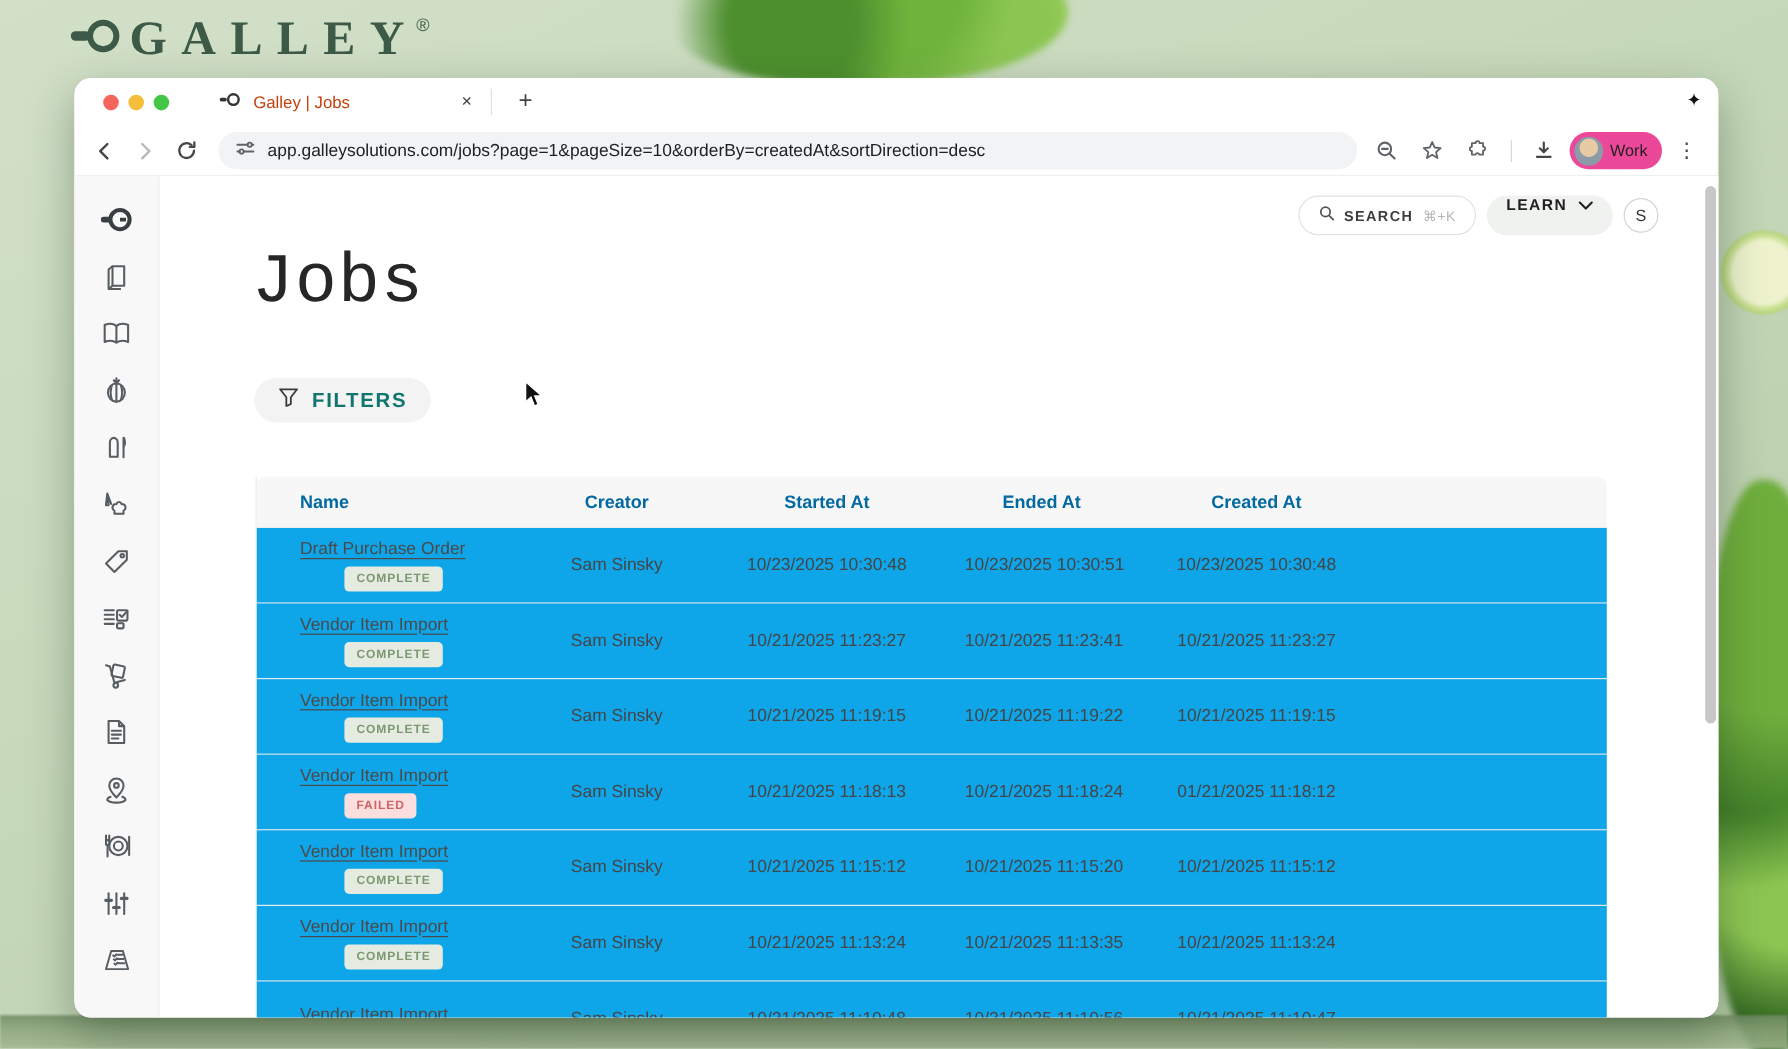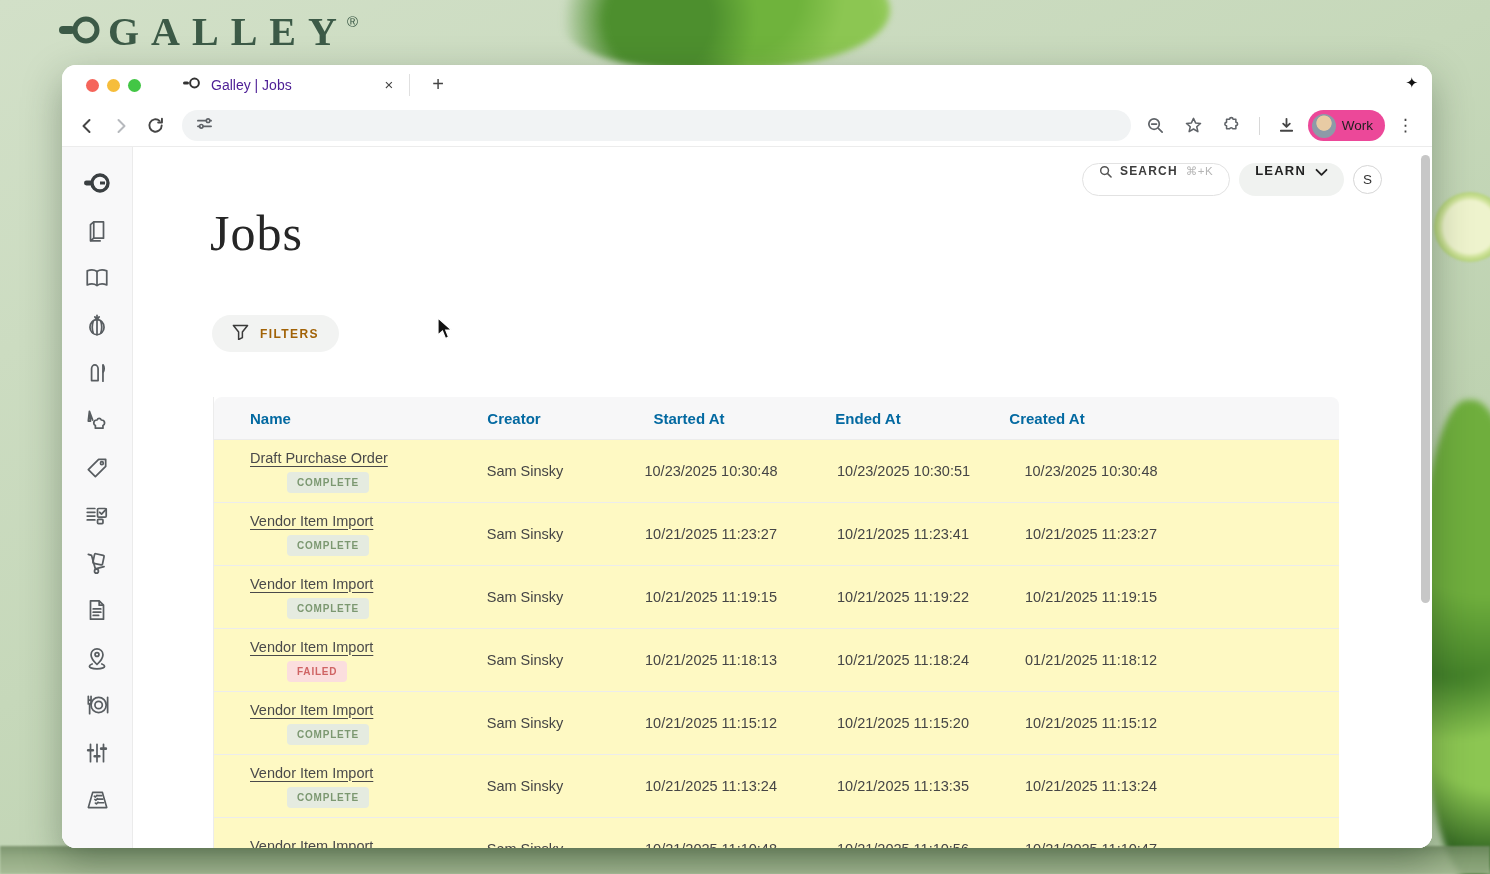--- a/index.html
+++ b/index.html
@@ -41,21 +41,21 @@
   .window { position:absolute; left:62px; top:65px; width:1370px; height:783px;
     background:#fff; border-radius:14px; overflow:hidden;
     box-shadow:0 14px 38px rgba(30,50,30,.35); }
 
   .tabstrip { position:relative; height:40px; background:#fff; display:flex; align-items:center; }
   .lights { display:flex; gap:8px; margin-left:24px; }
   .light { width:13px; height:13px; border-radius:50%; }
   .tab { display:flex; align-items:center; margin-left:28px; width:240px; height:40px;
     padding:0 10px 0 14px; border-radius:10px 10px 0 0; position:relative; }
   .tab:after { content:""; position:absolute; right:-1px; top:9px; height:22px; width:1px; background:#e0e0e0; }
-  .tab-title { font-size:14px; color:#4c1d95; margin-left:10px; flex:1; white-space:nowrap; overflow:hidden; }
+  .tab-title { font-size:14px; color:#c2410c; margin-left:10px; flex:1; white-space:nowrap; overflow:hidden; }
   .tab-close { font-size:15px; color:#444; width:20px; height:20px; line-height:19px; text-align:center;
     border-radius:50%; cursor:default; }
   .newtab { font-size:20px; color:#444; margin-left:16px; width:26px; height:26px; line-height:24px; text-align:center; border-radius:50%; }
   .sparkle { position:absolute; right:14px; top:9px; font-size:15px; color:#111; }
 
   .toolbar { height:42px; display:flex; align-items:center; padding:0 10px 0 8px; background:#fff;
     border-bottom:1px solid #ececec; }
   .navbtn { width:30px; height:30px; display:flex; align-items:center; justify-content:center; margin:0 2px; }
   .omnibox { flex:1; height:31px; margin:0 8px 0 10px; background:#f1f3f4; border-radius:16px;
     display:flex; align-items:center; padding:0 14px; min-width:0; }
@@ -72,44 +72,44 @@
   
   .content { position:relative; height:701px; display:flex; background:#fff; }
   .app-sidebar { width:71px; background:#f8f8f9; border-right:1px solid #ebebeb;
     display:flex; flex-direction:column; align-items:center; padding-top:22px; gap:20.5px; flex-shrink:0; }
   .side-icon { width:27px; height:27px; display:flex; align-items:center; justify-content:center; }
   .side-icon svg { width:26px; height:26px; }
 
   .app-main { position:relative; flex:1; background:#fff; }
 
   .app-topbar { position:absolute; top:16px; right:50px; display:flex; align-items:center; gap:9px; }
-  .search-pill { display:flex; gap:8px; border:1px solid #e2e2e2; border-radius:17px;
+  .search-pill { display:flex; align-items:center; gap:8px; border:1px solid #e2e2e2; border-radius:17px;
     height:33px; padding:0 16px; background:#fff; }
   .search-pill .lbl { font-size:12px; font-weight:700; letter-spacing:1.2px; color:#3d3d3d; }
   .search-pill .kbd { font-size:11.5px; color:#b5b5b5; letter-spacing:.5px; }
   .learn-pill { display:flex; align-items:flex-start; gap:9px; border-radius:17px; height:33px;
     padding:0 16px; background:#f0f2f0; }
   .learn-pill .lbl { font-size:13px; font-weight:700; letter-spacing:1.2px; color:#222; }
   .user-chip { width:29px; height:29px; border-radius:50%; border:1px solid #d6d6d6; background:#fff;
     display:flex; align-items:center; justify-content:center; font-size:13.5px; color:#333; }
 
-  .page-title { position:absolute; left:77px; top:57px; font-family:Liberation Serif, serif;
-    font-size:50px; font-weight:500; color:#262626; letter-spacing:1px; }
+  .page-title { position:absolute; left:77px; top:57px; font-family:Liberation Mono, monospace;
+    font-size:58px; font-weight:500; color:#262626; letter-spacing:1px; }
 
   .filters-btn { position:absolute; left:79px; top:168px; display:flex; align-items:center; gap:11px;
     background:#f2f3f2; border-radius:19px; height:37px; padding:0 20px; }
-  .filters-btn .lbl { font-size:12px; font-weight:700; letter-spacing:1.4px; color:#a16207; }
+  .filters-btn .lbl { font-size:17px; font-weight:700; letter-spacing:1.4px; color:#0f766e; }
 
   
   .jobs-table { position:absolute; left:80px; top:250px; width:1126px; border-left:1px solid #ececec; }
   .tgrid { display:grid; grid-template-columns:240px 120px 230px 128px 230px 1fr; align-items:center; }
   .thead { background:#f7f7f8; height:43px; border-radius:8px 8px 0 0; border-bottom:1px solid #ececec; }
   .th { font-size:15px; font-weight:700; color:#0369a1; text-align:center; white-space:nowrap; }
   .th.name { text-align:left; padding-left:36px; }
-  .trow { height:63px; border-bottom:1px solid #ececec; background:#fef9c3;gap:11px; }
+  .trow { height:63px; border-bottom:1px solid #ececec; background:#0ea5e9; }
   .td { font-size:14.5px; color:#454545; text-align:center; white-space:nowrap; }
   .td.name { text-align:left; padding-left:36px; }
   .job-link { font-size:14.5px; color:#4a4a4a; text-decoration:underline; text-underline-offset:3px;
     display:inline-block; margin-bottom:6px; cursor:pointer; }
   .badge { display:inline-block; font-size:10px; font-weight:700; letter-spacing:.8px;
     padding:5px 10px; border-radius:4px;margin-left:37px; }
 
   
   .scroll-track { position:absolute; right:0; top:82px; width:14px; height:701px; background:#fff; }
   .scroll-thumb { position:absolute; right:2px; top:8px; width:9px; height:448px;
@@ -177,20 +177,21 @@
         </svg>
     </span>
     <div class="omnibox">
       <span>
         <svg width="17" height="17" viewBox="0 0 18 18" fill="none">
           <path d="M2 6 h9 M14.5 6 h1.5 M2 12 h2 M7.5 12 h8.5" stroke="#5f6368" stroke-width="1.8" stroke-linecap="round"></path>
           <circle cx="12.8" cy="6" r="1.9" stroke="#5f6368" stroke-width="1.6"></circle>
           <circle cx="5.6" cy="12" r="1.9" stroke="#5f6368" stroke-width="1.6"></circle>
         </svg>
       </span>
+      <span class="omni-url">app.galleysolutions.com/jobs?page=1&amp;pageSize=10&amp;orderBy=createdAt&amp;sortDirection=desc</span>
     </div>
     <div class="tool-icons">
       <span class="navbtn">
         <svg width="19" height="19" viewBox="0 0 20 20" fill="none">
             <circle cx="8.5" cy="8.5" r="5.5" stroke="#5f6368" stroke-width="1.8"></circle>
             <path d="M13 13 L17 17 M6 8.5 h5" stroke="#5f6368" stroke-width="1.8" stroke-linecap="round"></path>
           </svg>
       </span>
       <span class="navbtn">
         <svg width="19" height="19" viewBox="0 0 20 20" fill="none">

